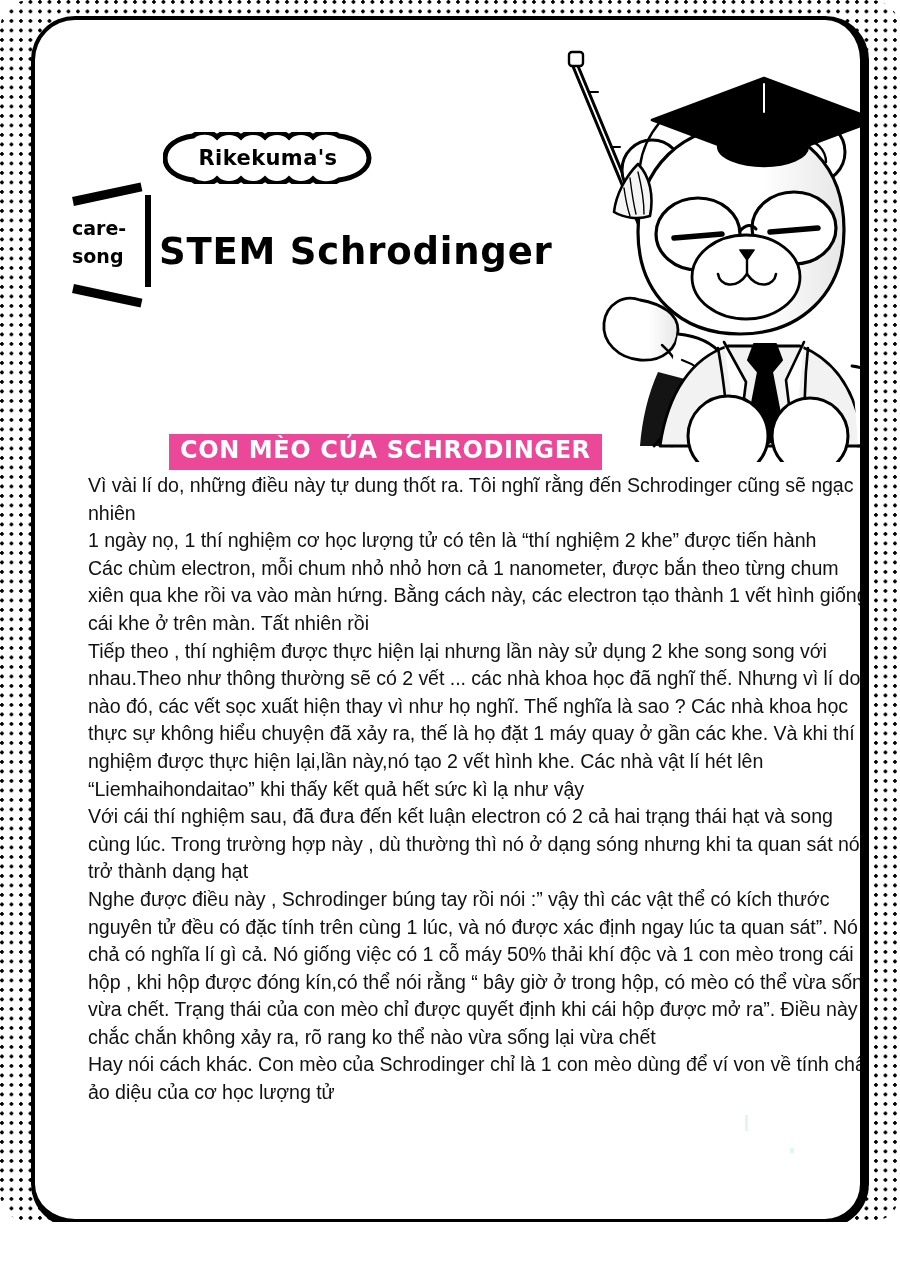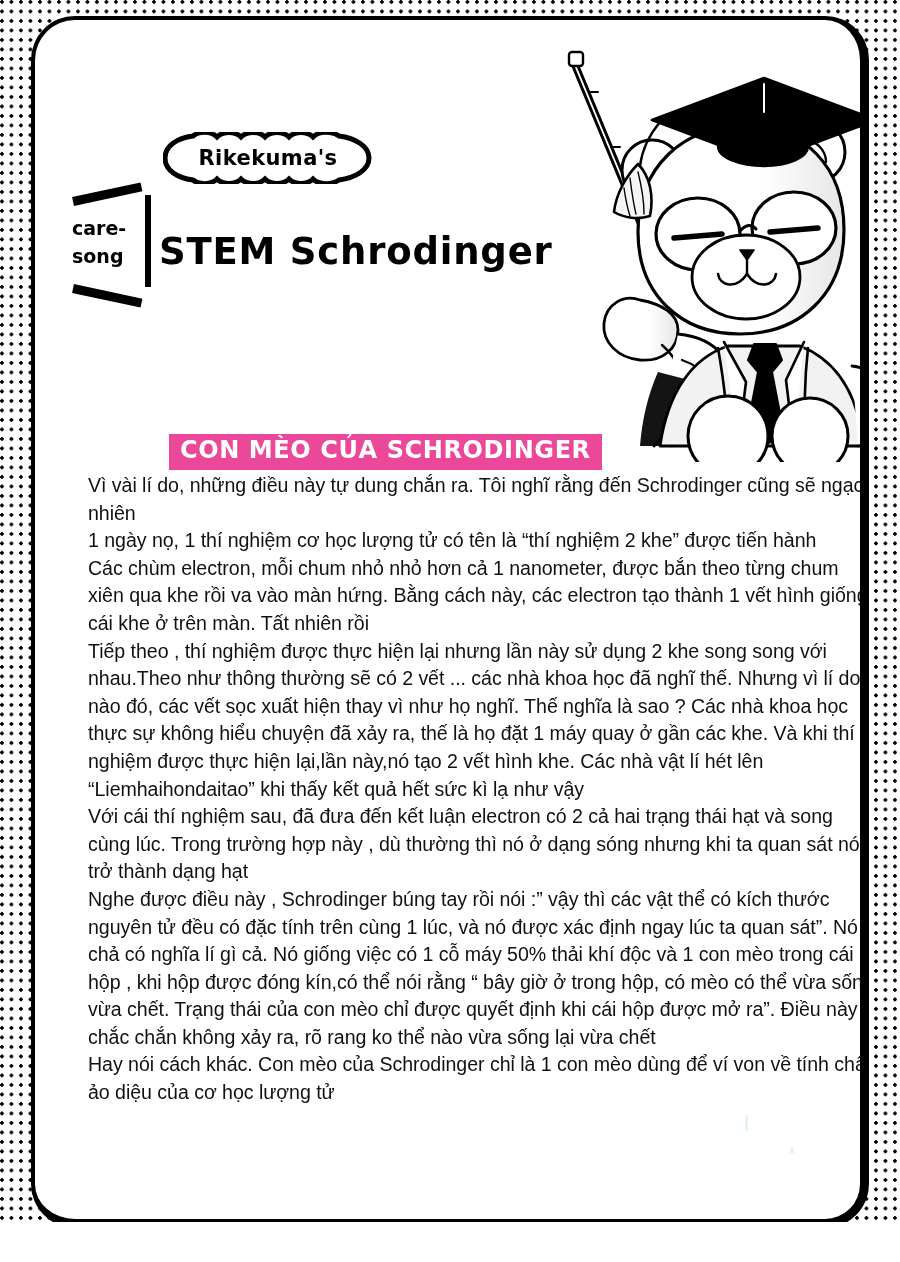--- a/index.html
+++ b/index.html
@@ -16,20 +16,21 @@
   #page {
     position: relative;
     width: 900px;
     height: 1222px;
     overflow: hidden;
     background-color: #ffffff;
     background-image:
       radial-gradient(circle at 2px 2px, #000 1.6px, rgba(0,0,0,0) 1.9px);
     background-size: 9.5px 9.5px;
     background-position: 0 0;
+    border-radius: 29px;
   }
 
   
   #panel {
     position: absolute;
     left: 31px;
     top: 16px;
     width: 838px;
     height: 1212px;
     background: #ffffff;
@@ -290,21 +291,21 @@
       </div>
 
       <div class="big-title l1">STEM Schrodinger</div>
     </div>
 
     <div id="section-banner">
       <span>CON MÈO CỦA SCHRODINGER</span>
     </div>
 
     <div id="body-text">
-        <p>Vì vài lí do, những điều này tự dung chắn ra. Tôi nghĩ rằng đến Schrodinger cũng sẽ ngạc nhiên</p>
+        <p>Vì vài lí do, những điều này tự dung thốt ra. Tôi nghĩ rằng đến Schrodinger cũng sẽ ngạc nhiên</p>
         <p>1 ngày nọ, 1 thí nghiệm cơ học lượng tử có tên là  “thí nghiệm 2 khe” được tiến hành</p>
         <p>Các chùm electron, mỗi chum nhỏ nhỏ hơn cả 1 nanometer, được bắn theo từng chum xiên qua khe rồi va vào màn hứng. Bằng cách này,  các electron tạo thành 1 vết hình giống cái khe ở trên màn. Tất nhiên rồi</p>
         <p>Tiếp theo , thí nghiệm được thực hiện lại nhưng lần này sử dụng 2 khe song song với nhau.Theo như thông thường  sẽ có 2 vết ... các nhà khoa học đã nghĩ thế. Nhưng vì lí do nào đó, các vết sọc xuất hiện thay vì như họ nghĩ. Thế nghĩa là sao ? Các nhà khoa học thực sự không hiểu chuyện đã xảy ra, thế là họ đặt 1 máy quay ở gần các khe. Và khi thí nghiệm được thực hiện lại,lần này,nó tạo 2 vết hình khe. Các nhà vật lí hét lên “Liemhaihondaitao” khi thấy kết quả hết sức kì lạ như vậy</p>
         <p class="gap-before">Với cái thí nghiệm sau, đã đưa đến kết luận electron có 2 cả hai trạng thái hạt và song cùng lúc. Trong trường hợp này , dù thường thì nó ở dạng sóng nhưng khi ta quan sát nó trở thành dạng hạt</p>
         <p>Nghe được điều này , Schrodinger búng tay rồi nói :” vậy thì các vật thể có kích thước nguyên tử đều có đặc tính trên cùng 1 lúc, và nó được xác định ngay lúc ta quan sát”. Nó chả có nghĩa lí gì cả. Nó giống việc có 1 cỗ máy 50% thải khí độc và 1 con mèo trong cái hộp , khi hộp được đóng kín,có thể nói rằng “ bây giờ ở trong hộp, có mèo có thể vừa sống vừa chết. Trạng thái của con mèo chỉ được quyết định khi cái hộp được mở ra”. Điều này chắc chắn không xảy ra, rõ rang ko thể nào vừa sống lại vừa chết</p>
         <p>Hay nói cách khác. Con mèo của Schrodinger chỉ là 1 con mèo dùng để ví von về tính chất ảo diệu của  cơ học lượng tử</p>
       </div>
 
     <div class="artifact" style="left:710px; top:1095px; width:3px; height:16px;"></div>
     <div class="artifact" style="left:755px; top:1128px; width:4px; height:5px;"></div>

